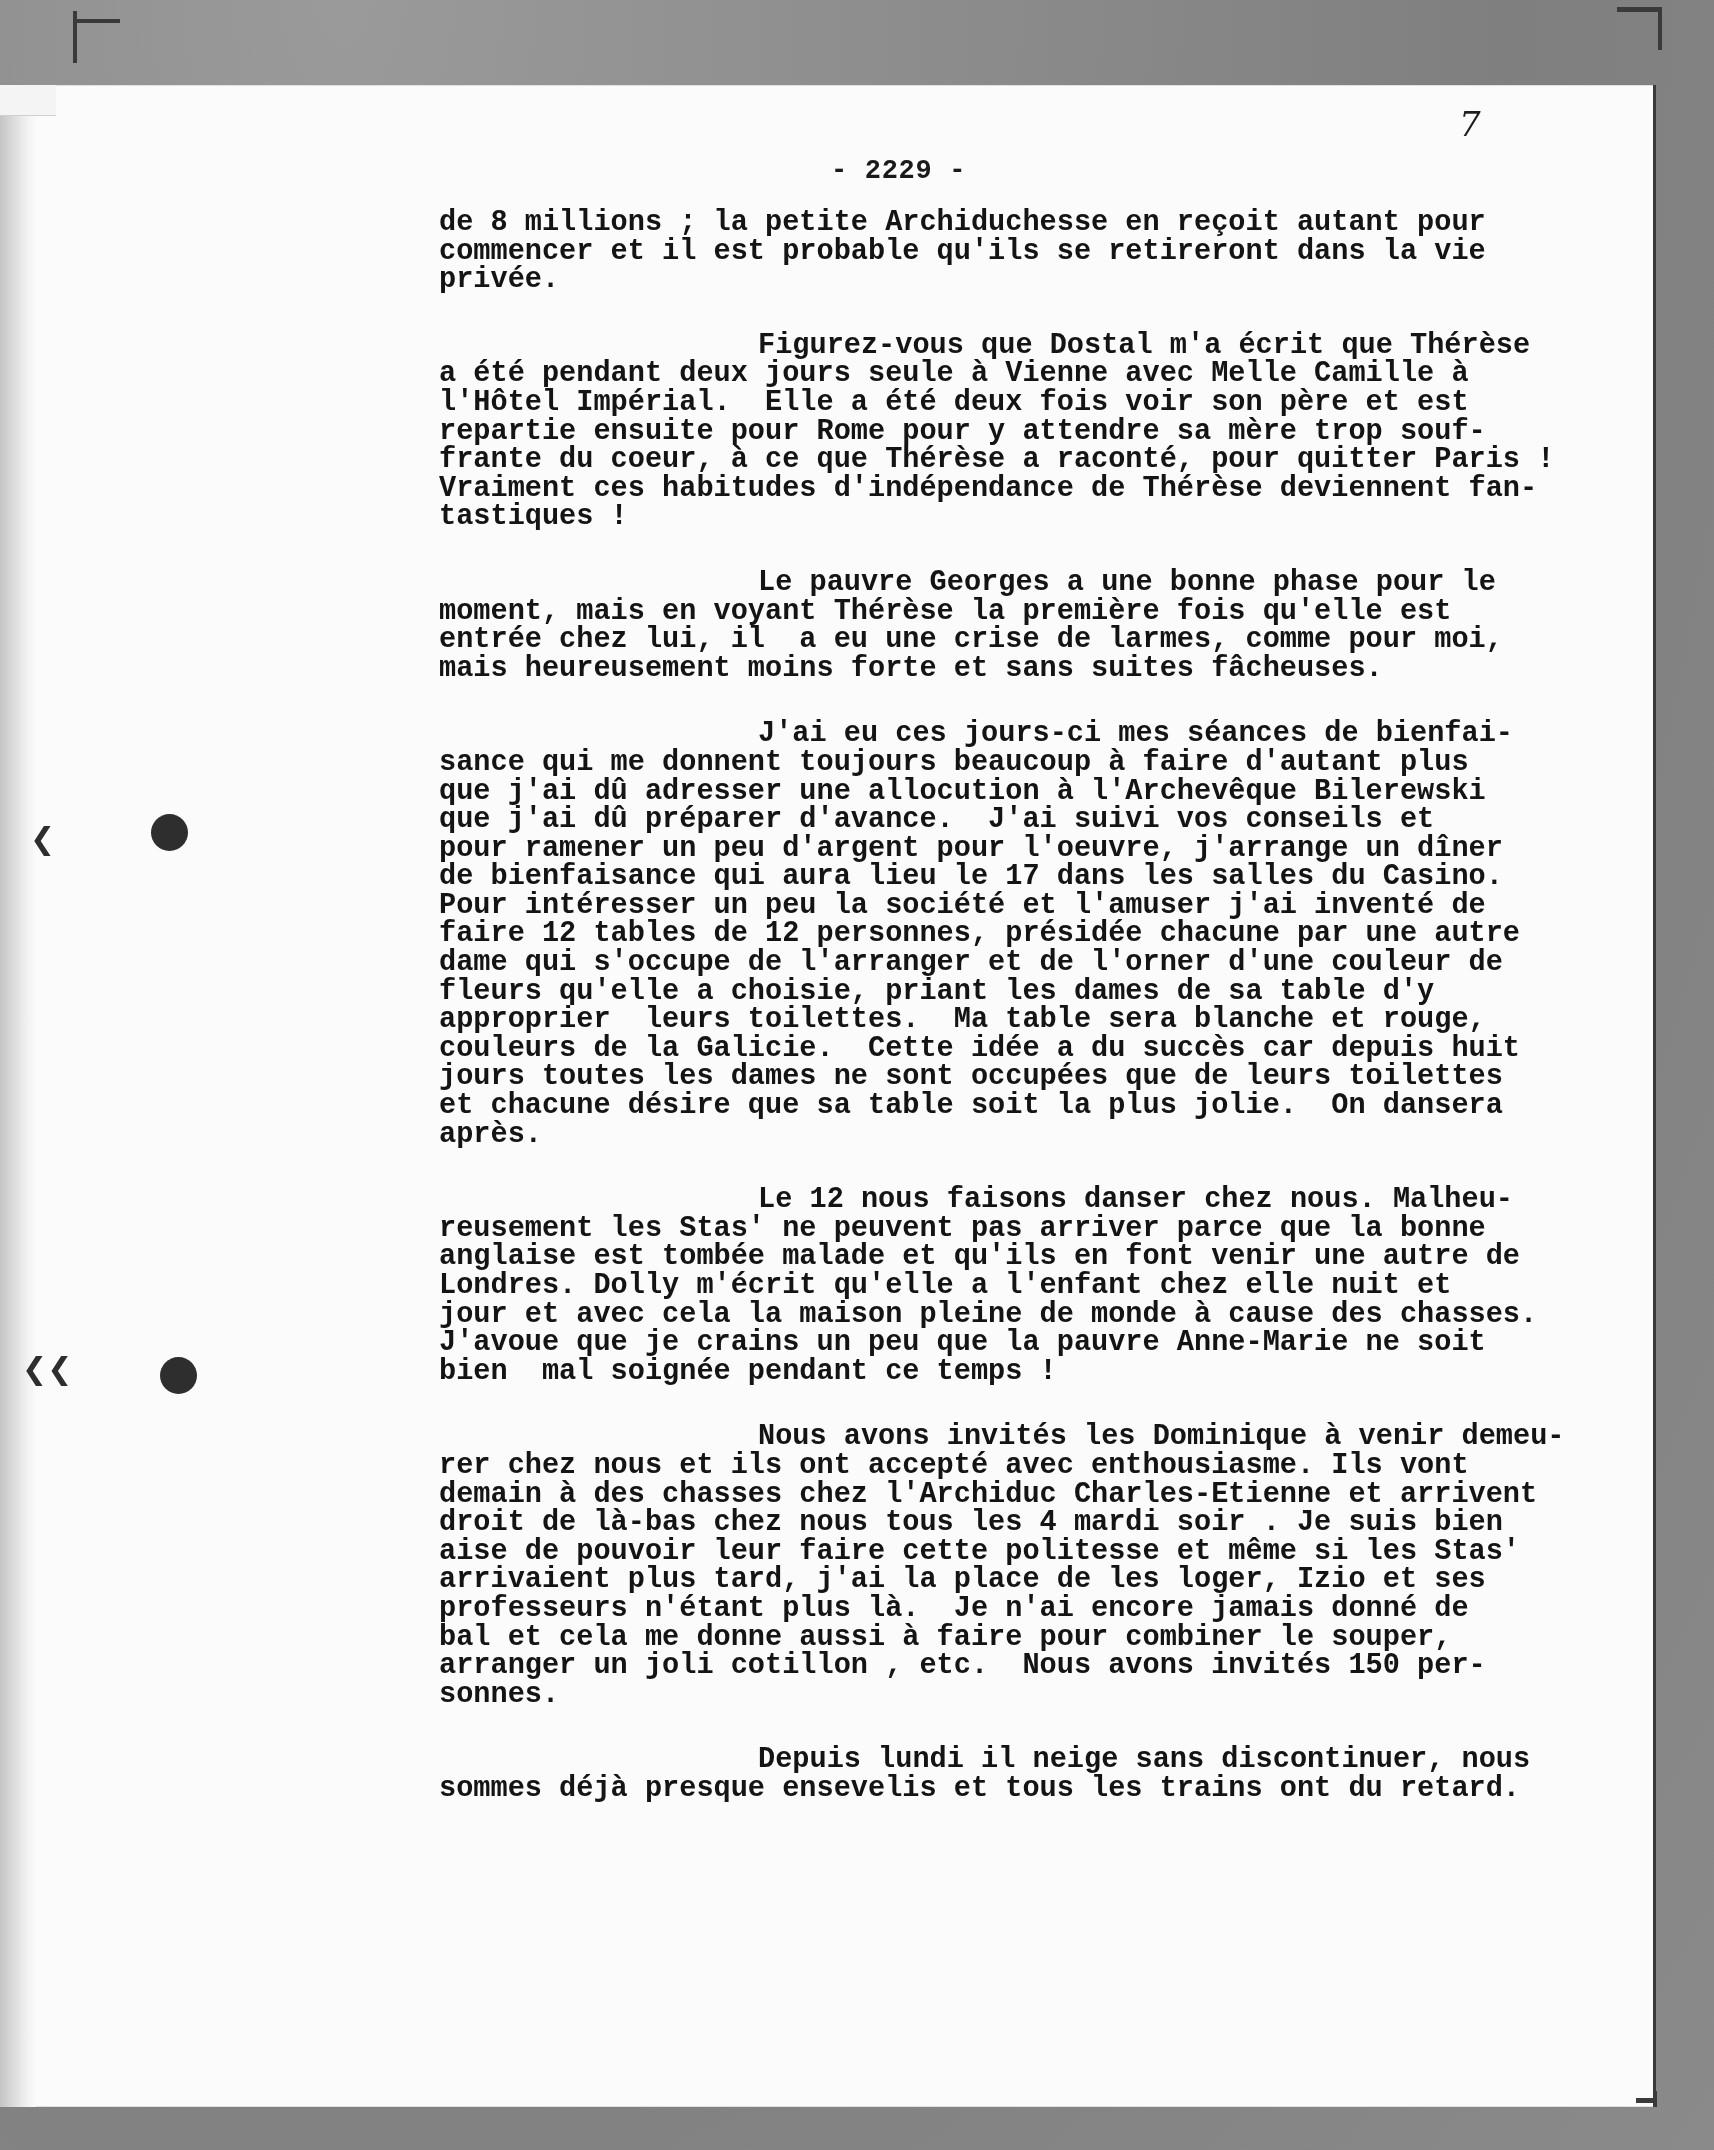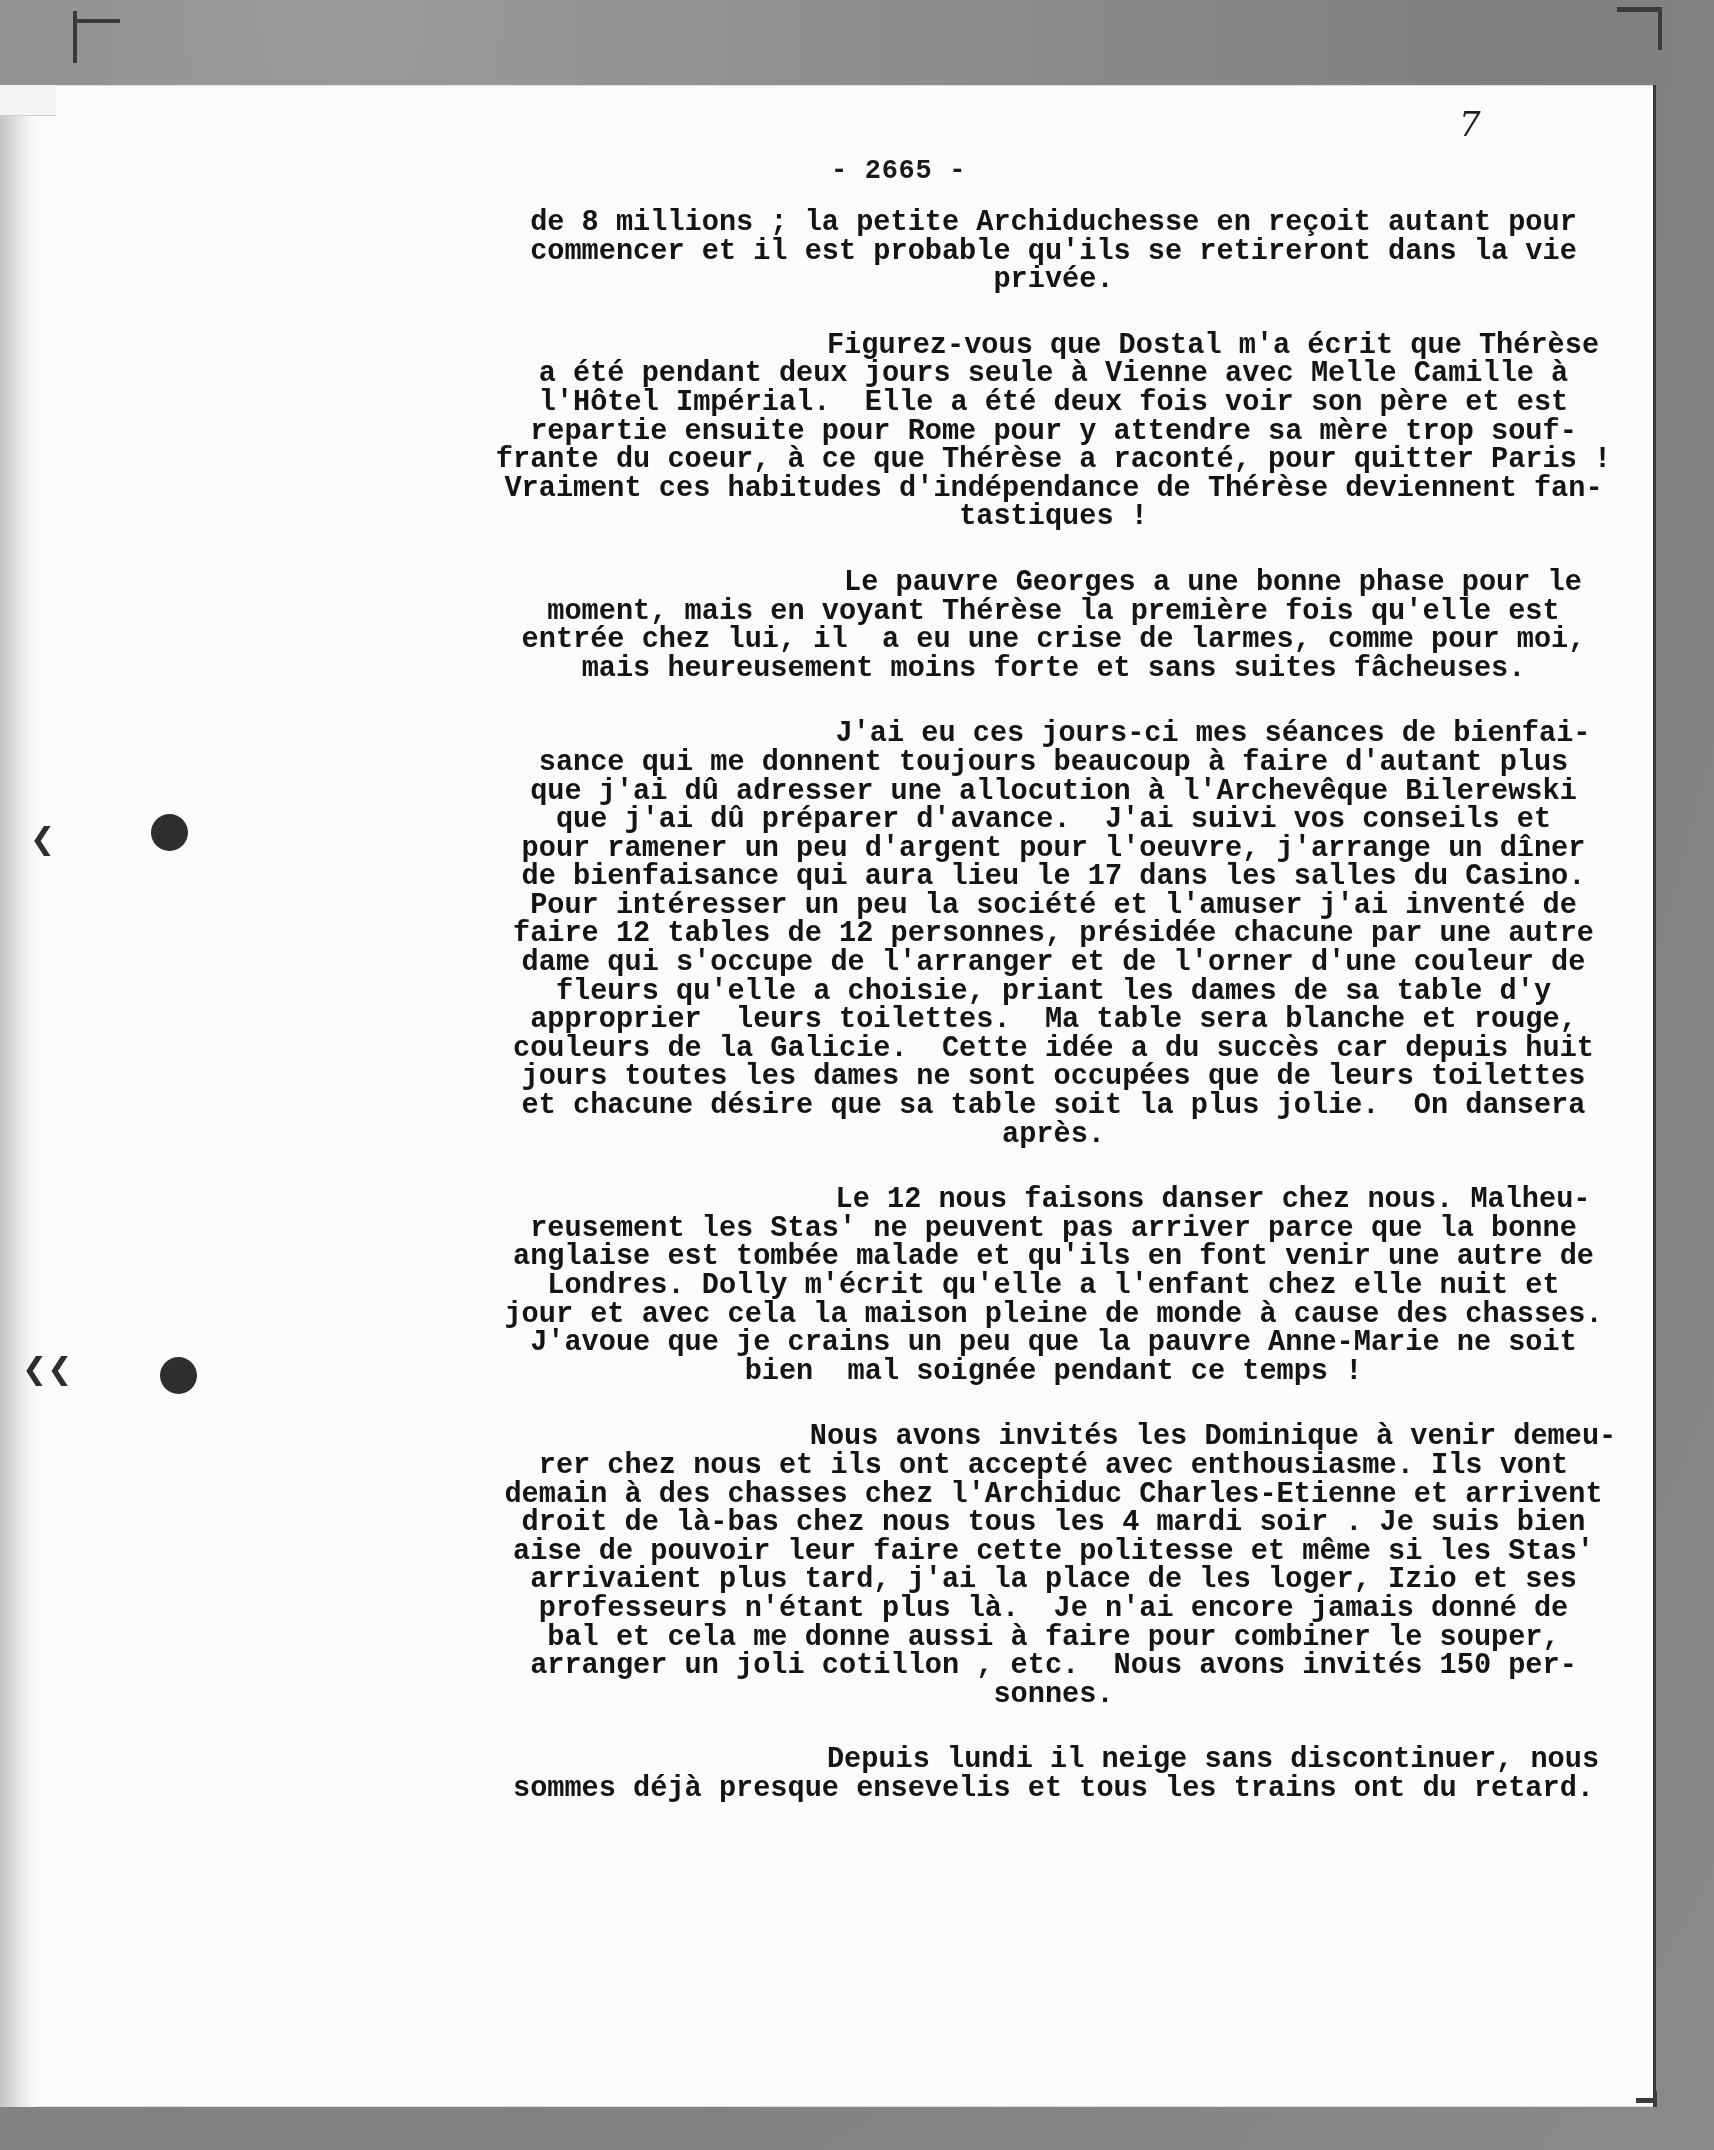--- a/index.html
+++ b/index.html
@@ -94,22 +94,21 @@
       left: 439px;
       top: 209px;
       width: 1217px;
       color: #141414;
       font-size: 28.6px;
       font-weight: bold;
       line-height: 28.6px;
       white-space: pre;
     }
     .para {
-      margin: 0 0 37px 12px;
-      text-align: center;
+      margin: 0 0 37px 0;
     }
     .line {
       display: block;
       height: 28.6px;
     }
     .line.indent {
       padding-left: 319px;
     }
   </style>
 </head>
@@ -128,16 +127,16 @@
   <div class="clip" style="left:30px;top:742px;">❮</div>
   <div class="hole" style="left:151px;top:729px;"></div>
   <div class="clip" style="left:22px;top:1272px;">❮❮</div>
   <div class="hole" style="left:160px;top:1272px;"></div>
 </div>
 
 <div class="crop-mark" style="left:1636px;top:2098px;width:21px;height:4.5px;"></div>
 <div class="crop-mark" style="left:1653px;top:2091px;width:3.7px;height:16.3px;"></div>
 
 <div class="folio">7</div>
-<div class="page-number">- 2665 -</div>
+<div class="page-number">- 2229 -</div>
 
 <div class="body-text" id="letter-body"><div class="para"><span class="line">de 8 millions ; la petite Archiduchesse en reçoit autant pour</span><span class="line">commencer et il est probable qu'ils se retireront dans la vie</span><span class="line">privée.</span></div><div class="para"><span class="line indent">Figurez-vous que Dostal m'a écrit que Thérèse</span><span class="line">a été pendant deux jours seule à Vienne avec Melle Camille à</span><span class="line">l'Hôtel Impérial.  Elle a été deux fois voir son père et est</span><span class="line">repartie ensuite pour Rome pour y attendre sa mère trop souf-</span><span class="line">frante du coeur, à ce que Thérèse a raconté, pour quitter Paris !</span><span class="line">Vraiment ces habitudes d'indépendance de Thérèse deviennent fan-</span><span class="line">tastiques !</span></div><div class="para"><span class="line indent">Le pauvre Georges a une bonne phase pour le</span><span class="line">moment, mais en voyant Thérèse la première fois qu'elle est</span><span class="line">entrée chez lui, il  a eu une crise de larmes, comme pour moi,</span><span class="line">mais heureusement moins forte et sans suites fâcheuses.</span></div><div class="para"><span class="line indent">J'ai eu ces jours-ci mes séances de bienfai-</span><span class="line">sance qui me donnent toujours beaucoup à faire d'autant plus</span><span class="line">que j'ai dû adresser une allocution à l'Archevêque Bilerewski</span><span class="line">que j'ai dû préparer d'avance.  J'ai suivi vos conseils et</span><span class="line">pour ramener un peu d'argent pour l'oeuvre, j'arrange un dîner</span><span class="line">de bienfaisance qui aura lieu le 17 dans les salles du Casino.</span><span class="line">Pour intéresser un peu la société et l'amuser j'ai inventé de</span><span class="line">faire 12 tables de 12 personnes, présidée chacune par une autre</span><span class="line">dame qui s'occupe de l'arranger et de l'orner d'une couleur de</span><span class="line">fleurs qu'elle a choisie, priant les dames de sa table d'y</span><span class="line">approprier  leurs toilettes.  Ma table sera blanche et rouge,</span><span class="line">couleurs de la Galicie.  Cette idée a du succès car depuis huit</span><span class="line">jours toutes les dames ne sont occupées que de leurs toilettes</span><span class="line">et chacune désire que sa table soit la plus jolie.  On dansera</span><span class="line">après.</span></div><div class="para"><span class="line indent">Le 12 nous faisons danser chez nous. Malheu-</span><span class="line">reusement les Stas' ne peuvent pas arriver parce que la bonne</span><span class="line">anglaise est tombée malade et qu'ils en font venir une autre de</span><span class="line">Londres. Dolly m'écrit qu'elle a l'enfant chez elle nuit et</span><span class="line">jour et avec cela la maison pleine de monde à cause des chasses.</span><span class="line">J'avoue que je crains un peu que la pauvre Anne-Marie ne soit</span><span class="line">bien  mal soignée pendant ce temps !</span></div><div class="para"><span class="line indent">Nous avons invités les Dominique à venir demeu-</span><span class="line">rer chez nous et ils ont accepté avec enthousiasme. Ils vont</span><span class="line">demain à des chasses chez l'Archiduc Charles-Etienne et arrivent</span><span class="line">droit de là-bas chez nous tous les 4 mardi soir . Je suis bien</span><span class="line">aise de pouvoir leur faire cette politesse et même si les Stas'</span><span class="line">arrivaient plus tard, j'ai la place de les loger, Izio et ses</span><span class="line">professeurs n'étant plus là.  Je n'ai encore jamais donné de</span><span class="line">bal et cela me donne aussi à faire pour combiner le souper,</span><span class="line">arranger un joli cotillon , etc.  Nous avons invités 150 per-</span><span class="line">sonnes.</span></div><div class="para"><span class="line indent">Depuis lundi il neige sans discontinuer, nous</span><span class="line">sommes déjà presque ensevelis et tous les trains ont du retard.</span></div></div>
 
 
 </body></html>

